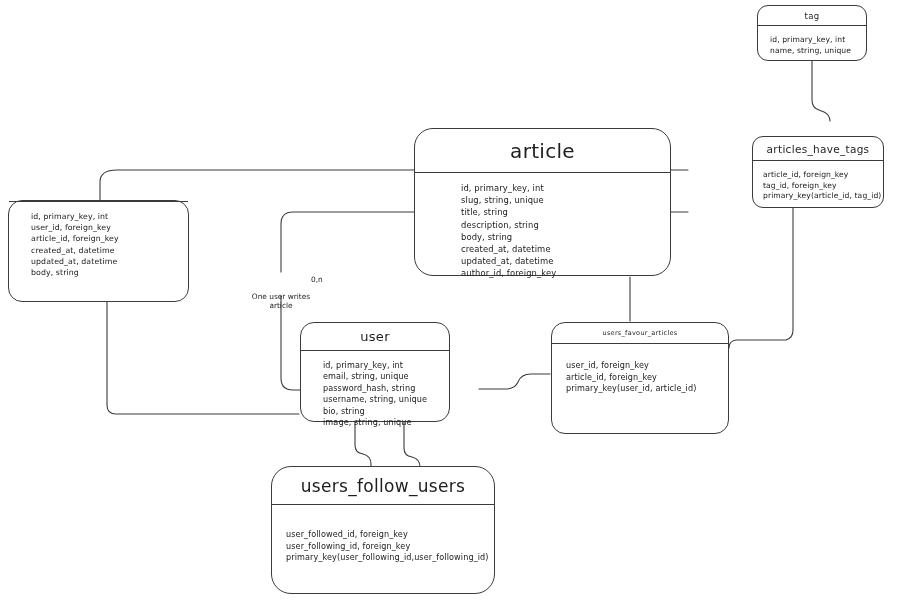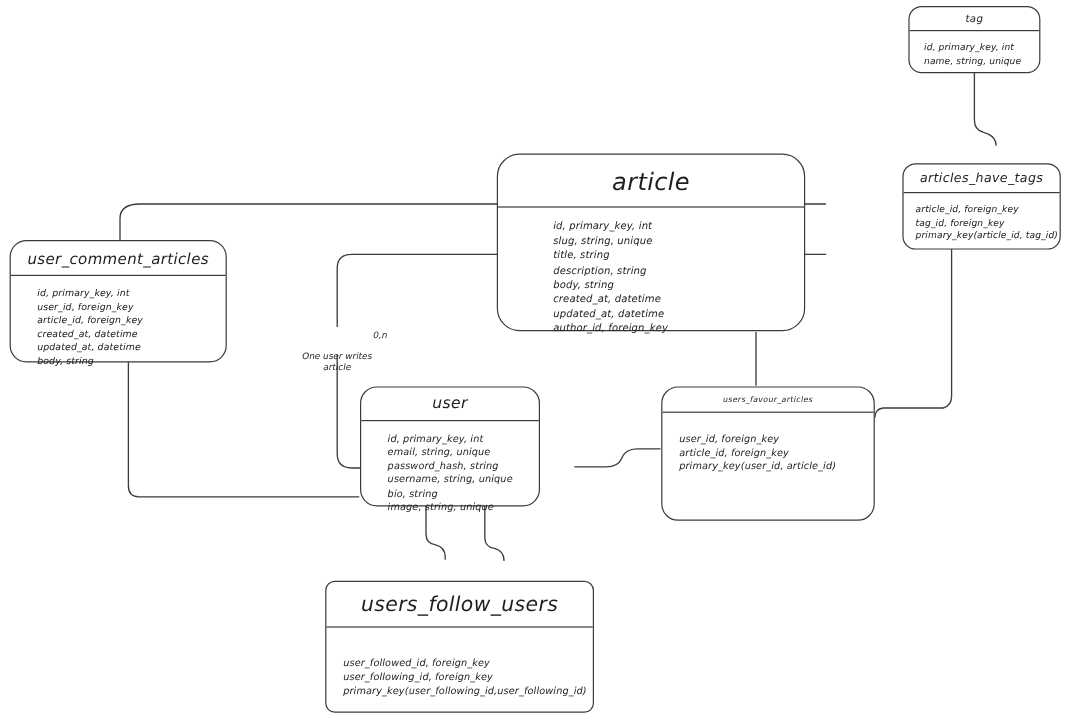--- a/index.html
+++ b/index.html
@@ -14,21 +14,20 @@
     position: relative;
     overflow: hidden;
     font-family: "DejaVu Sans", sans-serif;
     color: #1e1e1e;
   }
   #canvas {
     position: absolute;
     left: 0; top: 0;
     width: 900px;
     height: 600px;
-    font-style: italic;
   }
   svg.edges {
     position: absolute;
     left: 0; top: 0;
     width: 900px;
     height: 600px;
     pointer-events: none;
   }
   .entity {
     position: absolute;
@@ -92,21 +91,21 @@
 
   #ent-user           { left: 300px; top: 322px; width: 150px; height: 100px; border-radius: 14px; }
   #ent-user .entity-title  { font-size: 13px; padding: 6px 0 6px; }
   #ent-user .field-row     { font-size: 8.1px; padding-left: 22px; line-height: 11.4px; }
 
   #ent-ufa            { left: 551px; top: 322px; width: 178px; height: 112px;  border-radius: 14px; }
   #ent-ufa .entity-title   { font-size: 6.5px; padding: 6px 0 6px; }
   #ent-ufa .field-row      { font-size: 8.1px; padding-left: 14px; line-height: 11.5px; }
   #ent-ufa .entity-fields  { padding-top: 16px; }
 
-  #ent-ufu            { left: 271px; top: 484px; width: 224px; height: 110px; border-radius: 8px; }
+  #ent-ufu            { left: 271px; top: 466px; width: 224px; height: 128px; border-radius: 20px; }
   #ent-ufu .entity-title   { font-size: 17px; padding: 9px 0 8px; }
   #ent-ufu .field-row      { font-size: 8.1px; padding-left: 14px; line-height: 11.6px; }
   #ent-ufu .entity-fields  { padding-top: 24px; }
 
   #lbl-writes { left: 222px; top: 292px; width: 118px; font-size: 7.4px; }
   #lbl-card-0n { left: 311px; top: 275px; font-size: 7.4px; }
 </style>
 </head>
 <body>
 
@@ -165,21 +164,20 @@
       <div class="field-row">title, string</div>
       <div class="field-row">description, string</div>
       <div class="field-row">body, string</div>
       <div class="field-row">created_at, datetime</div>
       <div class="field-row">updated_at, datetime</div>
       <div class="field-row">author_id, foreign_key</div>
     </div>
   </div>
 
   <div class="entity" id="ent-uca">
-    <div class="entity-title">user_comment_articles</div>
     <div class="entity-divider"></div>
     <div class="entity-fields">
       <div class="field-row">id, primary_key, int</div>
       <div class="field-row">user_id, foreign_key</div>
       <div class="field-row">article_id, foreign_key</div>
       <div class="field-row">created_at, datetime</div>
       <div class="field-row">updated_at, datetime</div>
       <div class="field-row">body, string</div>
     </div>
   </div>

